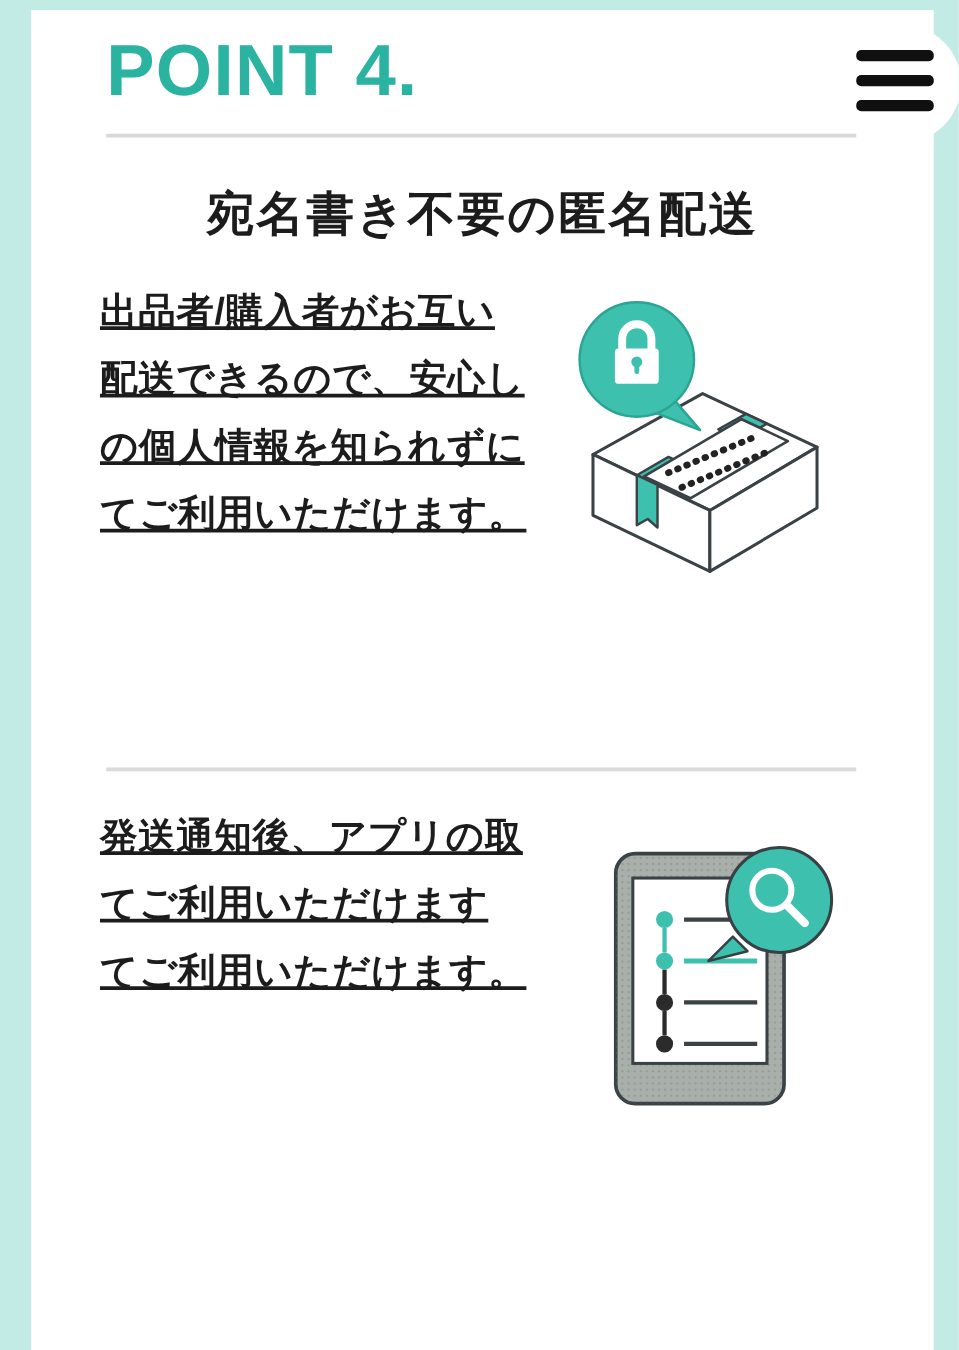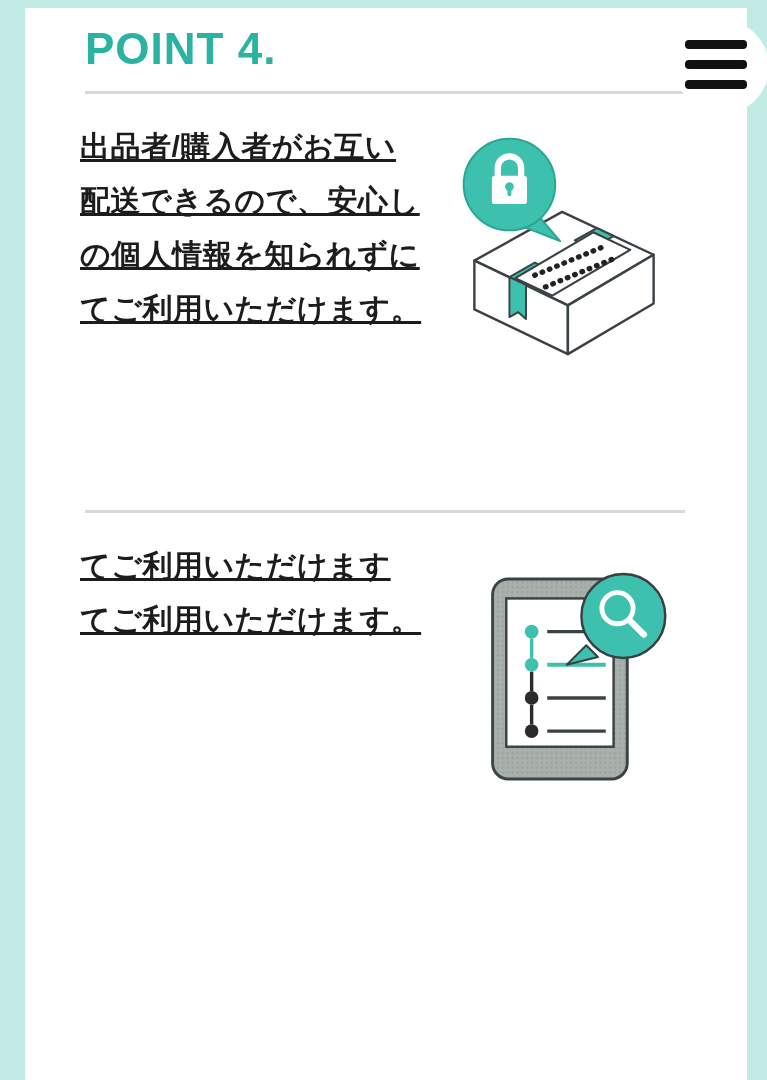--- a/index.html
+++ b/index.html
@@ -44,21 +44,21 @@
   }
   .menu-button .bar{
     width:62px;height:9px;border-radius:4px;
     background:var(--bar-black);
   }
   
   .section{padding-top:16px;}
   .section.second{padding-top:128px;}
   .point-label{
     margin-left:60px;
-    font-size:44px;
+    font-size:58px;
     font-weight:700;
     letter-spacing:1px;
     line-height:1.15;
     color:var(--accent);
   }
   .divider{
     height:3px;
     background:var(--divider);
     margin:16px 62px 0 60px;
   }
@@ -101,20 +101,21 @@
   <div class="menu-bump"></div>
   <button class="menu-button" aria-label="menu">
     <span class="bar"></span>
     <span class="bar"></span>
     <span class="bar"></span>
   </button>
 
   <div class="section">
     <div class="point-label">POINT 4.</div>
     <div class="divider"></div>
+    <h2 class="section-title">宛名書き不要の匿名配送</h2>
     <div class="content-row">
       <div class="body-text">
         <div>出品者/購入者がお互い</div>
         <div>配送できるので、安心し</div>
         <div>の個人情報を知られずに</div>
         <div>てご利用いただけます。</div>
       </div>
       <div class="illus illus-1">
         <svg width="226" height="234" viewBox="0 0 232 240" aria-hidden="true">
 
@@ -148,20 +149,21 @@
           </g>
         </svg>
       </div>
     </div>
   </div>
 
   <div class="section second">
     <div class="divider"></div>
     <div class="content-row">
       <div class="body-text">
+        <div>発送通知後、アプリの取</div>
         <div>てご利用いただけます</div>
         <div>てご利用いただけます。</div>
       </div>
       <div class="illus illus-2">
         <svg width="200" height="230" viewBox="0 0 205 235" aria-hidden="true">
           <defs>
             <pattern id="dotsPat" width="5" height="5" patternUnits="userSpaceOnUse">
               <circle cx="1.5" cy="1.5" r="1" fill="#6b736f" opacity="0.35"></circle>
             </pattern>
           </defs>

